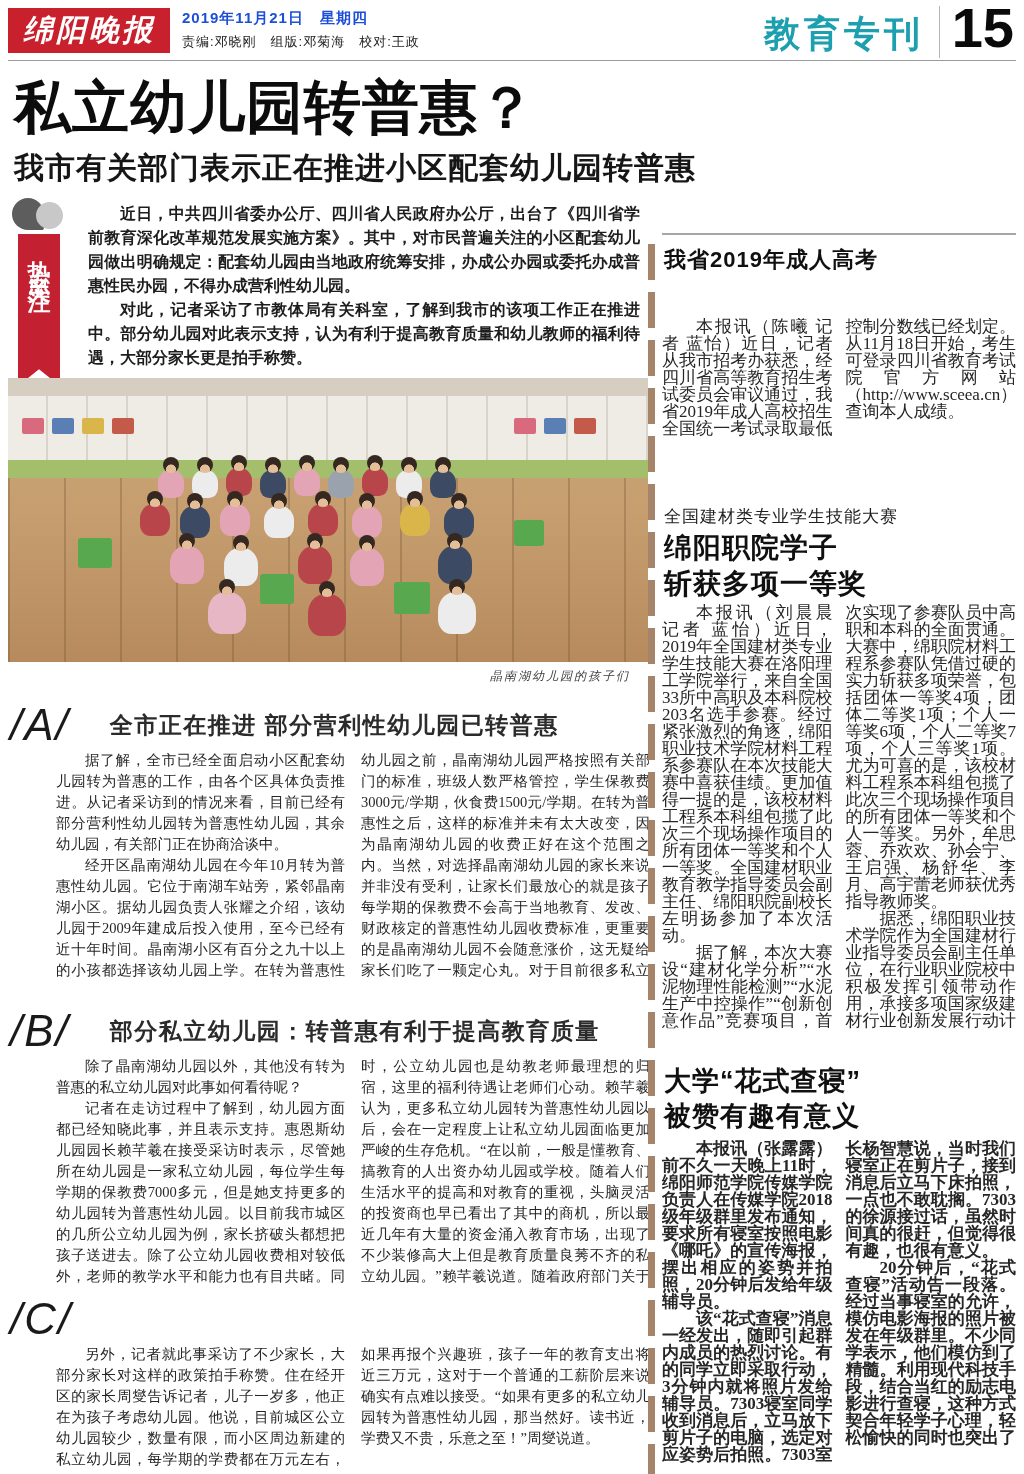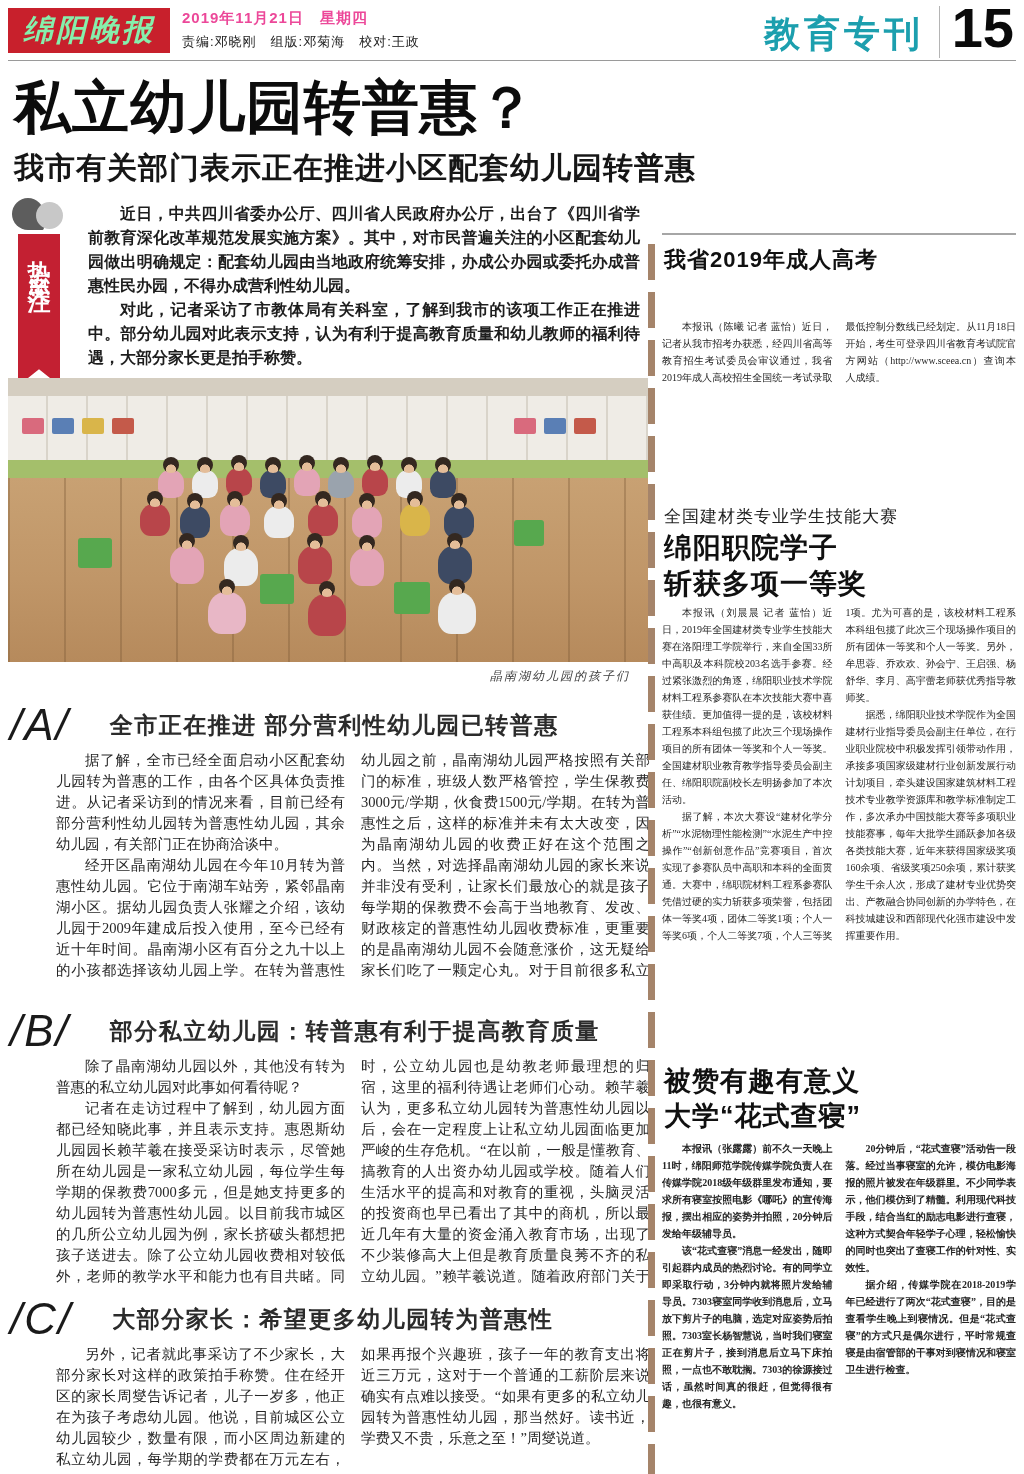--- a/index.html
+++ b/index.html
@@ -1,24 +1,24 @@
 <!DOCTYPE html>
 <html><head>
 <meta charset="utf-8">
 <style>
   html,body{margin:0;padding:0;}
   body{width:1024px;height:1474px;background:#fbfbf9;font-family:"Liberation Sans",sans-serif;}
   .page{position:relative;width:1024px;height:1474px;background:#ffffff;overflow:hidden;}
 
   
   .masthead{position:absolute;top:6px;left:8px;right:8px;height:52px;}
-  .logo{position:absolute;left:0;top:2px;width:162px;height:45px;background:#c8202c;color:#86efac;
+  .logo{position:absolute;left:0;top:2px;width:162px;height:45px;background:#c8202c;color:#ffffff;
         display:flex;align-items:center;justify-content:center;
         font-family:"DejaVu Serif",serif;font-style:italic;font-weight:bold;font-size:30px;letter-spacing:3px;}
-  .pub-date{position:absolute;left:174px;top:3px;font-size:15px;font-weight:bold;color:#ec4899;letter-spacing:1px;}
+  .pub-date{position:absolute;left:174px;top:3px;font-size:15px;font-weight:bold;color:#1d4ed8;letter-spacing:1px;}
   .pub-staff{position:absolute;left:174px;top:27px;font-size:13px;color:#222;letter-spacing:1px;}
   .section-name{position:absolute;right:92px;top:4px;font-size:36px;font-weight:700;color:#1c9fae;letter-spacing:4px;}
   .mast-divider{position:absolute;right:76px;top:0;width:1px;height:52px;background:#b4b4b4;}
   .page-num{position:absolute;right:2px;top:-8px;font-size:56px;font-weight:800;color:#0a0a0a;line-height:60px;}
   .mast-rule{position:absolute;top:60px;left:8px;right:8px;height:1px;background:#9a9a9a;}
 
   
   .headline{position:absolute;left:14px;top:72px;font-size:57px;font-weight:900;color:#0c0c0c;letter-spacing:1px;line-height:70px;}
   .subheadline{position:absolute;left:14px;top:148px;font-size:30px;font-weight:700;color:#161616;letter-spacing:1px;}
 
@@ -72,21 +72,21 @@
 
   
   .right-col{position:absolute;left:662px;width:354px;top:0;height:1474px;}
   .r-rule{position:absolute;left:0;width:354px;height:2px;background:#a6a6a6;top:233px;}
   .r-title{position:absolute;left:2px;font-weight:800;color:#101010;letter-spacing:1px;}
   #r1-title{top:243px;font-size:22px;line-height:34px;}
   #r2-kicker{position:absolute;left:2px;top:505px;font-size:17px;color:#1e1e1e;letter-spacing:1px;}
   #r2-title{top:530px;font-size:28px;line-height:36px;}
   #r3-title{top:1064px;font-size:27px;line-height:35px;}
   .r-body{position:absolute;left:0;width:354px;column-count:2;column-gap:13px;
-      font-family:"Liberation Serif",serif;font-size:10px;line-height:17px;color:#262626;text-align:justify;overflow:hidden;}
+      font-family:"Liberation Serif",serif;font-size:17px;line-height:17px;color:#262626;text-align:justify;overflow:hidden;}
   .r-body p{margin:0;text-indent:2em;}
   #r1-body{top:318px;height:178px;}
   #r2-body{top:604px;height:440px;}
   #r3-body{top:1140px;height:334px;font-weight:bold;}
 </style>
 </head>
 <body>
 
 <div class="page">
 
@@ -181,21 +181,20 @@
     </div>
     <div class="sec-body">
       <p>除了晶南湖幼儿园以外，其他没有转为普惠的私立幼儿园对此事如何看待呢？</p>
       <p>记者在走访过程中了解到，幼儿园方面都已经知晓此事，并且表示支持。惠恩斯幼儿园园长赖芊羲在接受采访时表示，尽管她所在幼儿园是一家私立幼儿园，每位学生每学期的保教费7000多元，但是她支持更多的幼儿园转为普惠性幼儿园。以目前我市城区的几所公立幼儿园为例，家长挤破头都想把孩子送进去。除了公立幼儿园收费相对较低外，老师的教学水平和能力也有目共睹。同时，公立幼儿园也是幼教老师最理想的归宿，这里的福利待遇让老师们心动。赖芊羲认为，更多私立幼儿园转为普惠性幼儿园以后，会在一定程度上让私立幼儿园面临更加严峻的生存危机。“在以前，一般是懂教育、搞教育的人出资办幼儿园或学校。随着人们生活水平的提高和对教育的重视，头脑灵活的投资商也早已看出了其中的商机，所以最近几年有大量的资金涌入教育市场，出现了不少装修高大上但是教育质量良莠不齐的私立幼儿园。”赖芊羲说道。随着政府部门关于小区配套幼儿园不得办成营利性幼儿园等政策的出台，营利性幼儿园要想在普惠性幼儿园的裹挟下生存下来，就必须不断提高教学质量、教师水平以及学校的硬件和软件。除了盈利以外，幼儿园会花更多的心思和更大的投入在教育教学上。</p>
     </div>
   </div>
 
   <div class="section" id="secC">
     <div class="sec-head">
       <span class="sec-label">/C/</span>
-      <span class="sec-title">大部分家长：希望更多幼儿园转为普惠性</span>
     </div>
     <div class="sec-body">
       <p>另外，记者就此事采访了不少家长，大部分家长对这样的政策拍手称赞。住在经开区的家长周燮告诉记者，儿子一岁多，他正在为孩子考虑幼儿园。他说，目前城区公立幼儿园较少，数量有限，而小区周边新建的私立幼儿园，每学期的学费都在万元左右，如果再报个兴趣班，孩子一年的教育支出将近三万元，这对于一个普通的工薪阶层来说确实有点难以接受。“如果有更多的私立幼儿园转为普惠性幼儿园，那当然好。读书近，学费又不贵，乐意之至！”周燮说道。</p>
 
     </div>
   </div>
 
   <div class="col-dashes"></div>
 
   <div class="right-col">
@@ -213,22 +212,22 @@
       <div>绵阳职院学子</div>
       <div>斩获多项一等奖</div>
     </div>
     <div class="r-body" id="r2-body">
       <p>本报讯（刘晨晨 记者 蓝怡）近日，2019年全国建材类专业学生技能大赛在洛阳理工学院举行，来自全国33所中高职及本科院校203名选手参赛。经过紧张激烈的角逐，绵阳职业技术学院材料工程系参赛队在本次技能大赛中喜获佳绩。更加值得一提的是，该校材料工程系本科组包揽了此次三个现场操作项目的所有团体一等奖和个人一等奖。全国建材职业教育教学指导委员会副主任、绵阳职院副校长左明扬参加了本次活动。</p>
       <p>据了解，本次大赛设“建材化学分析”“水泥物理性能检测”“水泥生产中控操作”“创新创意作品”竞赛项目，首次实现了参赛队员中高职和本科的全面贯通。大赛中，绵职院材料工程系参赛队凭借过硬的实力斩获多项荣誉，包括团体一等奖4项，团体二等奖1项；个人一等奖6项，个人二等奖7项，个人三等奖1项。尤为可喜的是，该校材料工程系本科组包揽了此次三个现场操作项目的所有团体一等奖和个人一等奖。另外，牟思蓉、乔欢欢、孙会宁、王启强、杨舒华、李月、高宇蕾老师获优秀指导教师奖。</p>
       <p>据悉，绵阳职业技术学院作为全国建材行业指导委员会副主任单位，在行业职业院校中积极发挥引领带动作用，承接多项国家级建材行业创新发展行动计划项目，牵头建设国家建筑材料工程技术专业教学资源库和教学标准制定工作，多次承办中国技能大赛等多项职业技能赛事，每年大批学生踊跃参加各级各类技能大赛，近年来获得国家级奖项160余项、省级奖项250余项，累计获奖学生千余人次，形成了建材专业优势突出、产教融合协同创新的办学特色，在科技城建设和西部现代化强市建设中发挥重要作用。</p>
     </div>
 
     <div class="r-title" id="r3-title">
+      <div>大学“花式查寝”</div>
       <div>被赞有趣有意义</div>
-      <div>大学“花式查寝”</div>
     </div>
     <div class="r-body" id="r3-body">
       <p>本报讯（张露露）前不久一天晚上11时，绵阳师范学院传媒学院负责人在传媒学院2018级年级群里发布通知，要求所有寝室按照电影《哪吒》的宣传海报，摆出相应的姿势并拍照，20分钟后发给年级辅导员。</p>
       <p>该“花式查寝”消息一经发出，随即引起群内成员的热烈讨论。有的同学立即采取行动，3分钟内就将照片发给辅导员。7303寝室同学收到消息后，立马放下剪片子的电脑，选定对应姿势后拍照。7303室长杨智慧说，当时我们寝室正在剪片子，接到消息后立马下床拍照，一点也不敢耽搁。7303的徐源接过话，虽然时间真的很赶，但觉得很有趣，也很有意义。</p>
       <p>20分钟后，“花式查寝”活动告一段落。经过当事寝室的允许，模仿电影海报的照片被发在年级群里。不少同学表示，他们模仿到了精髓。利用现代科技手段，结合当红的励志电影进行查寝，这种方式契合年轻学子心理，轻松愉快的同时也突出了查寝工作的针对性、实效性。</p>
       <p>据介绍，传媒学院在2018-2019学年已经进行了两次“花式查寝”，目的是查看学生晚上到寝情况。但是“花式查寝”的方式只是偶尔进行，平时常规查寝是由宿管部的干事对到寝情况和寝室卫生进行检查。</p>
     </div>
   </div>
 
 </div>

